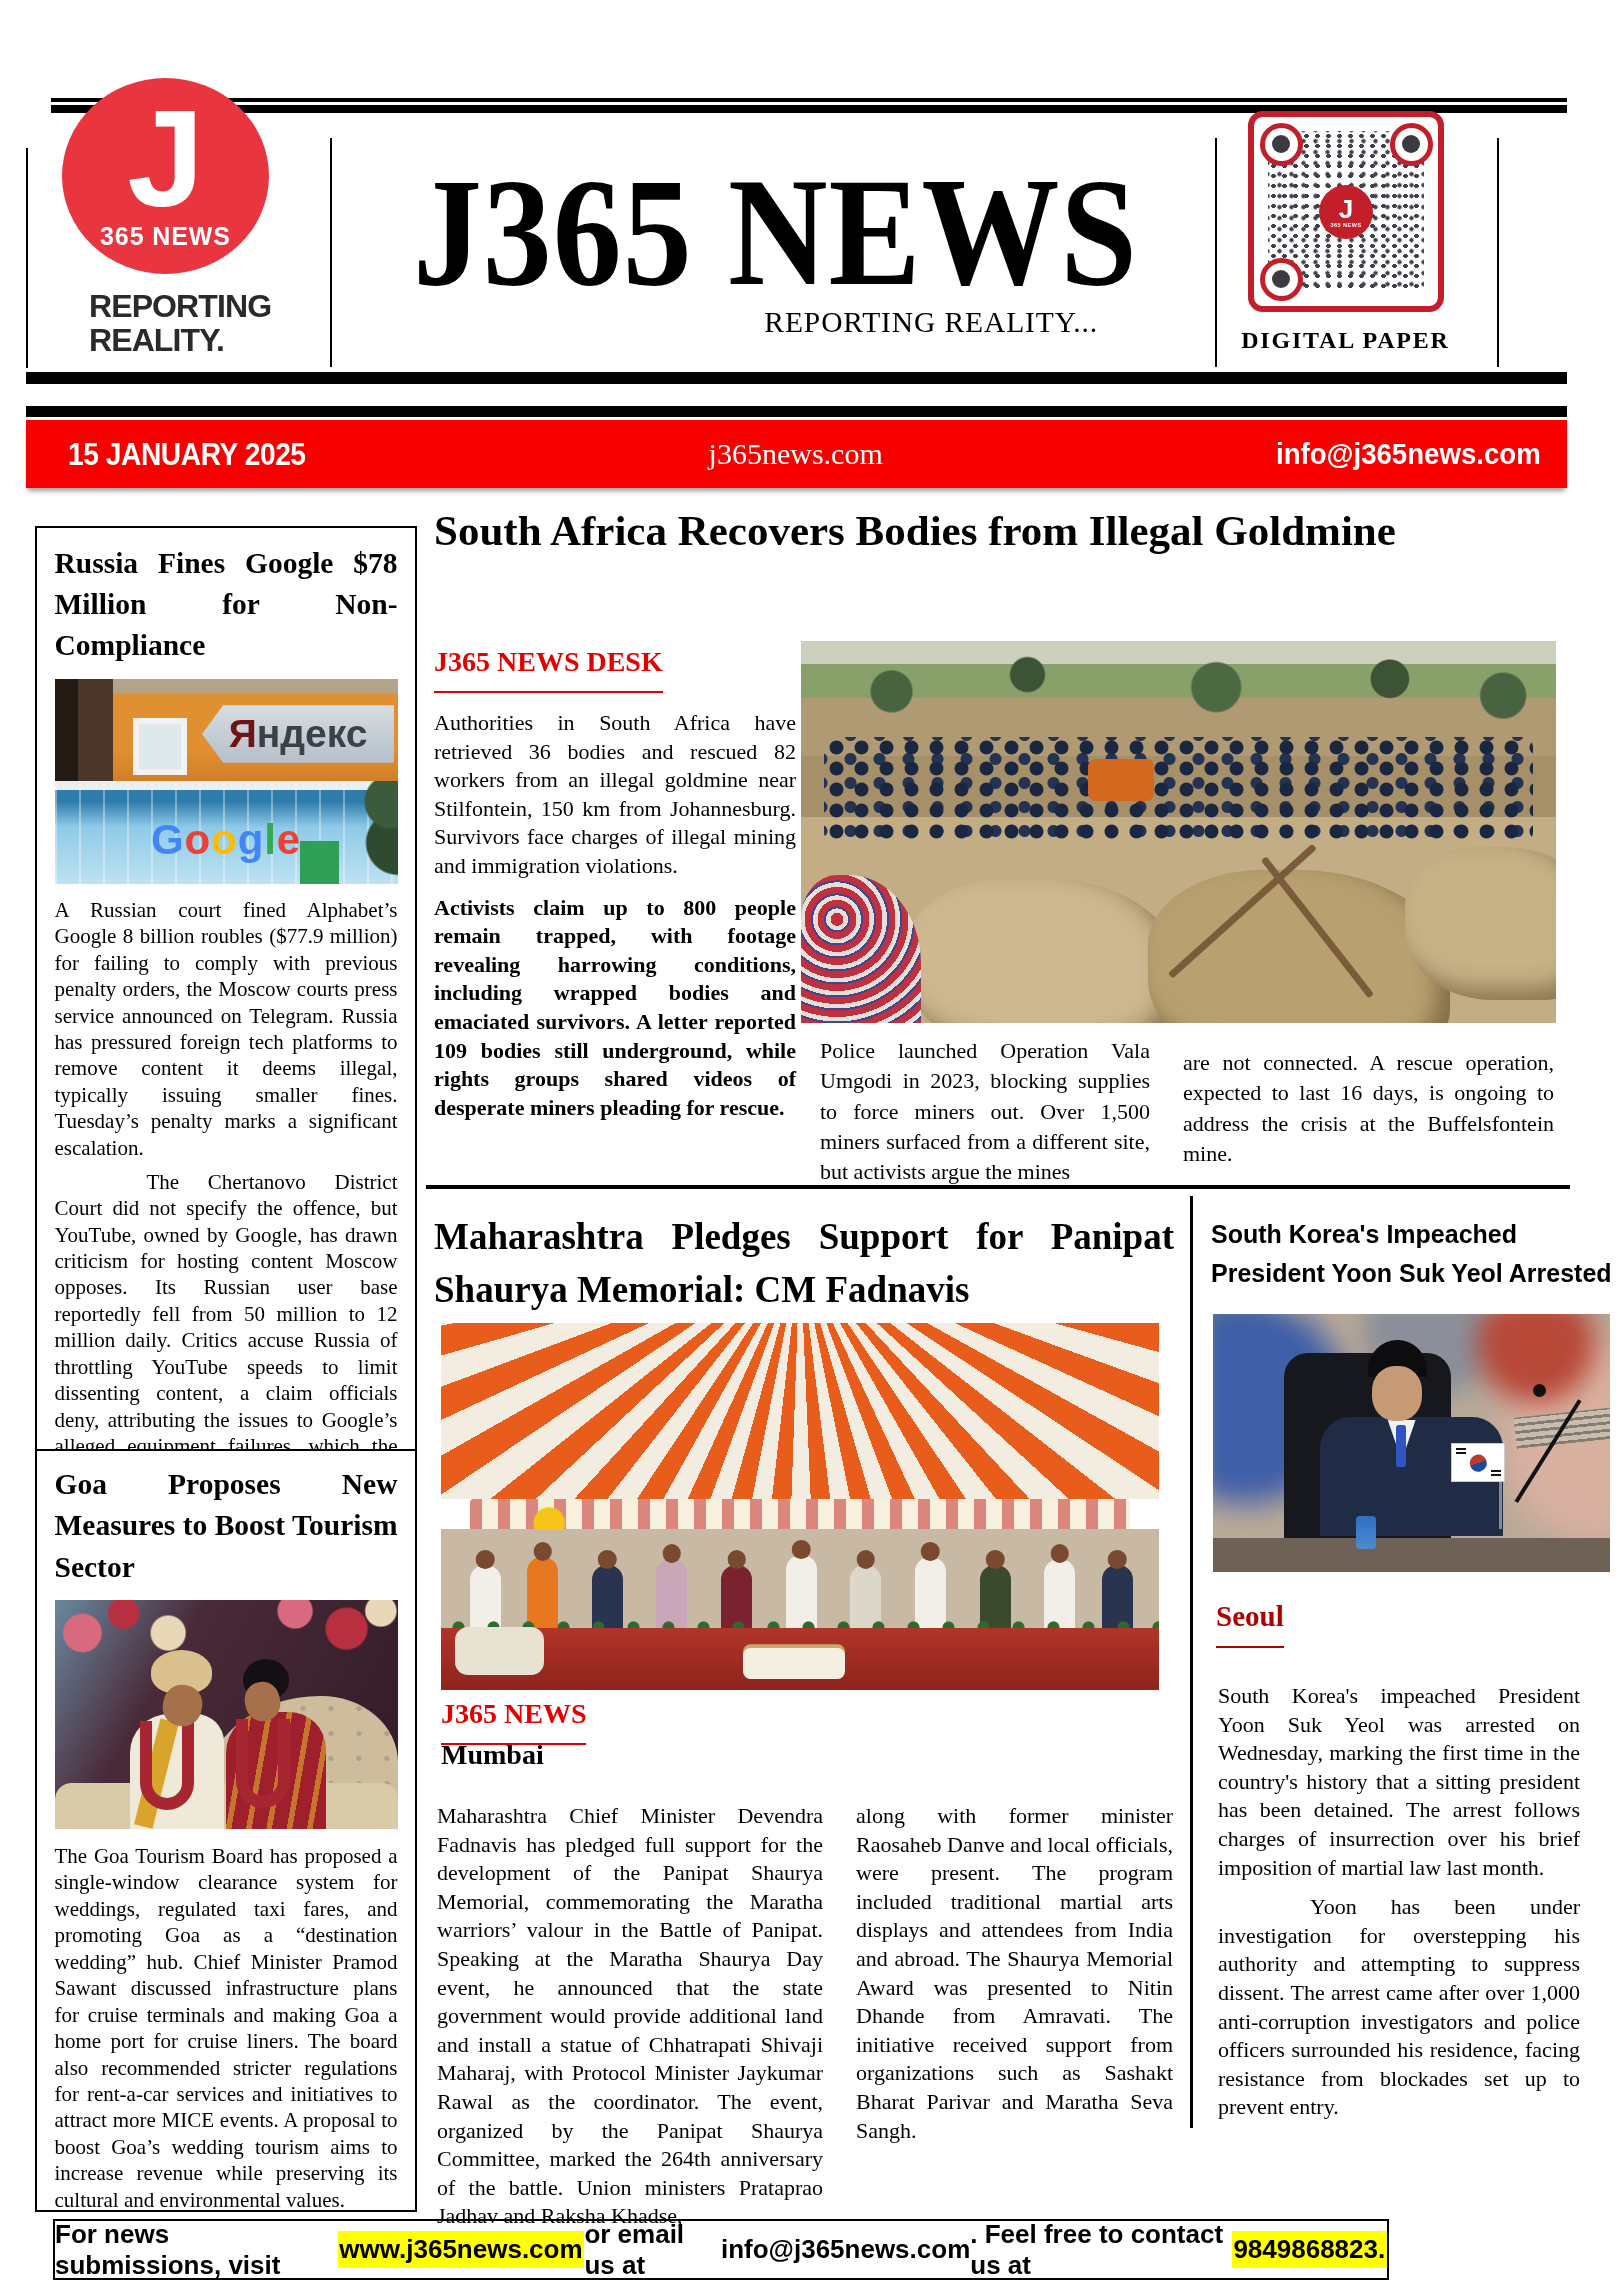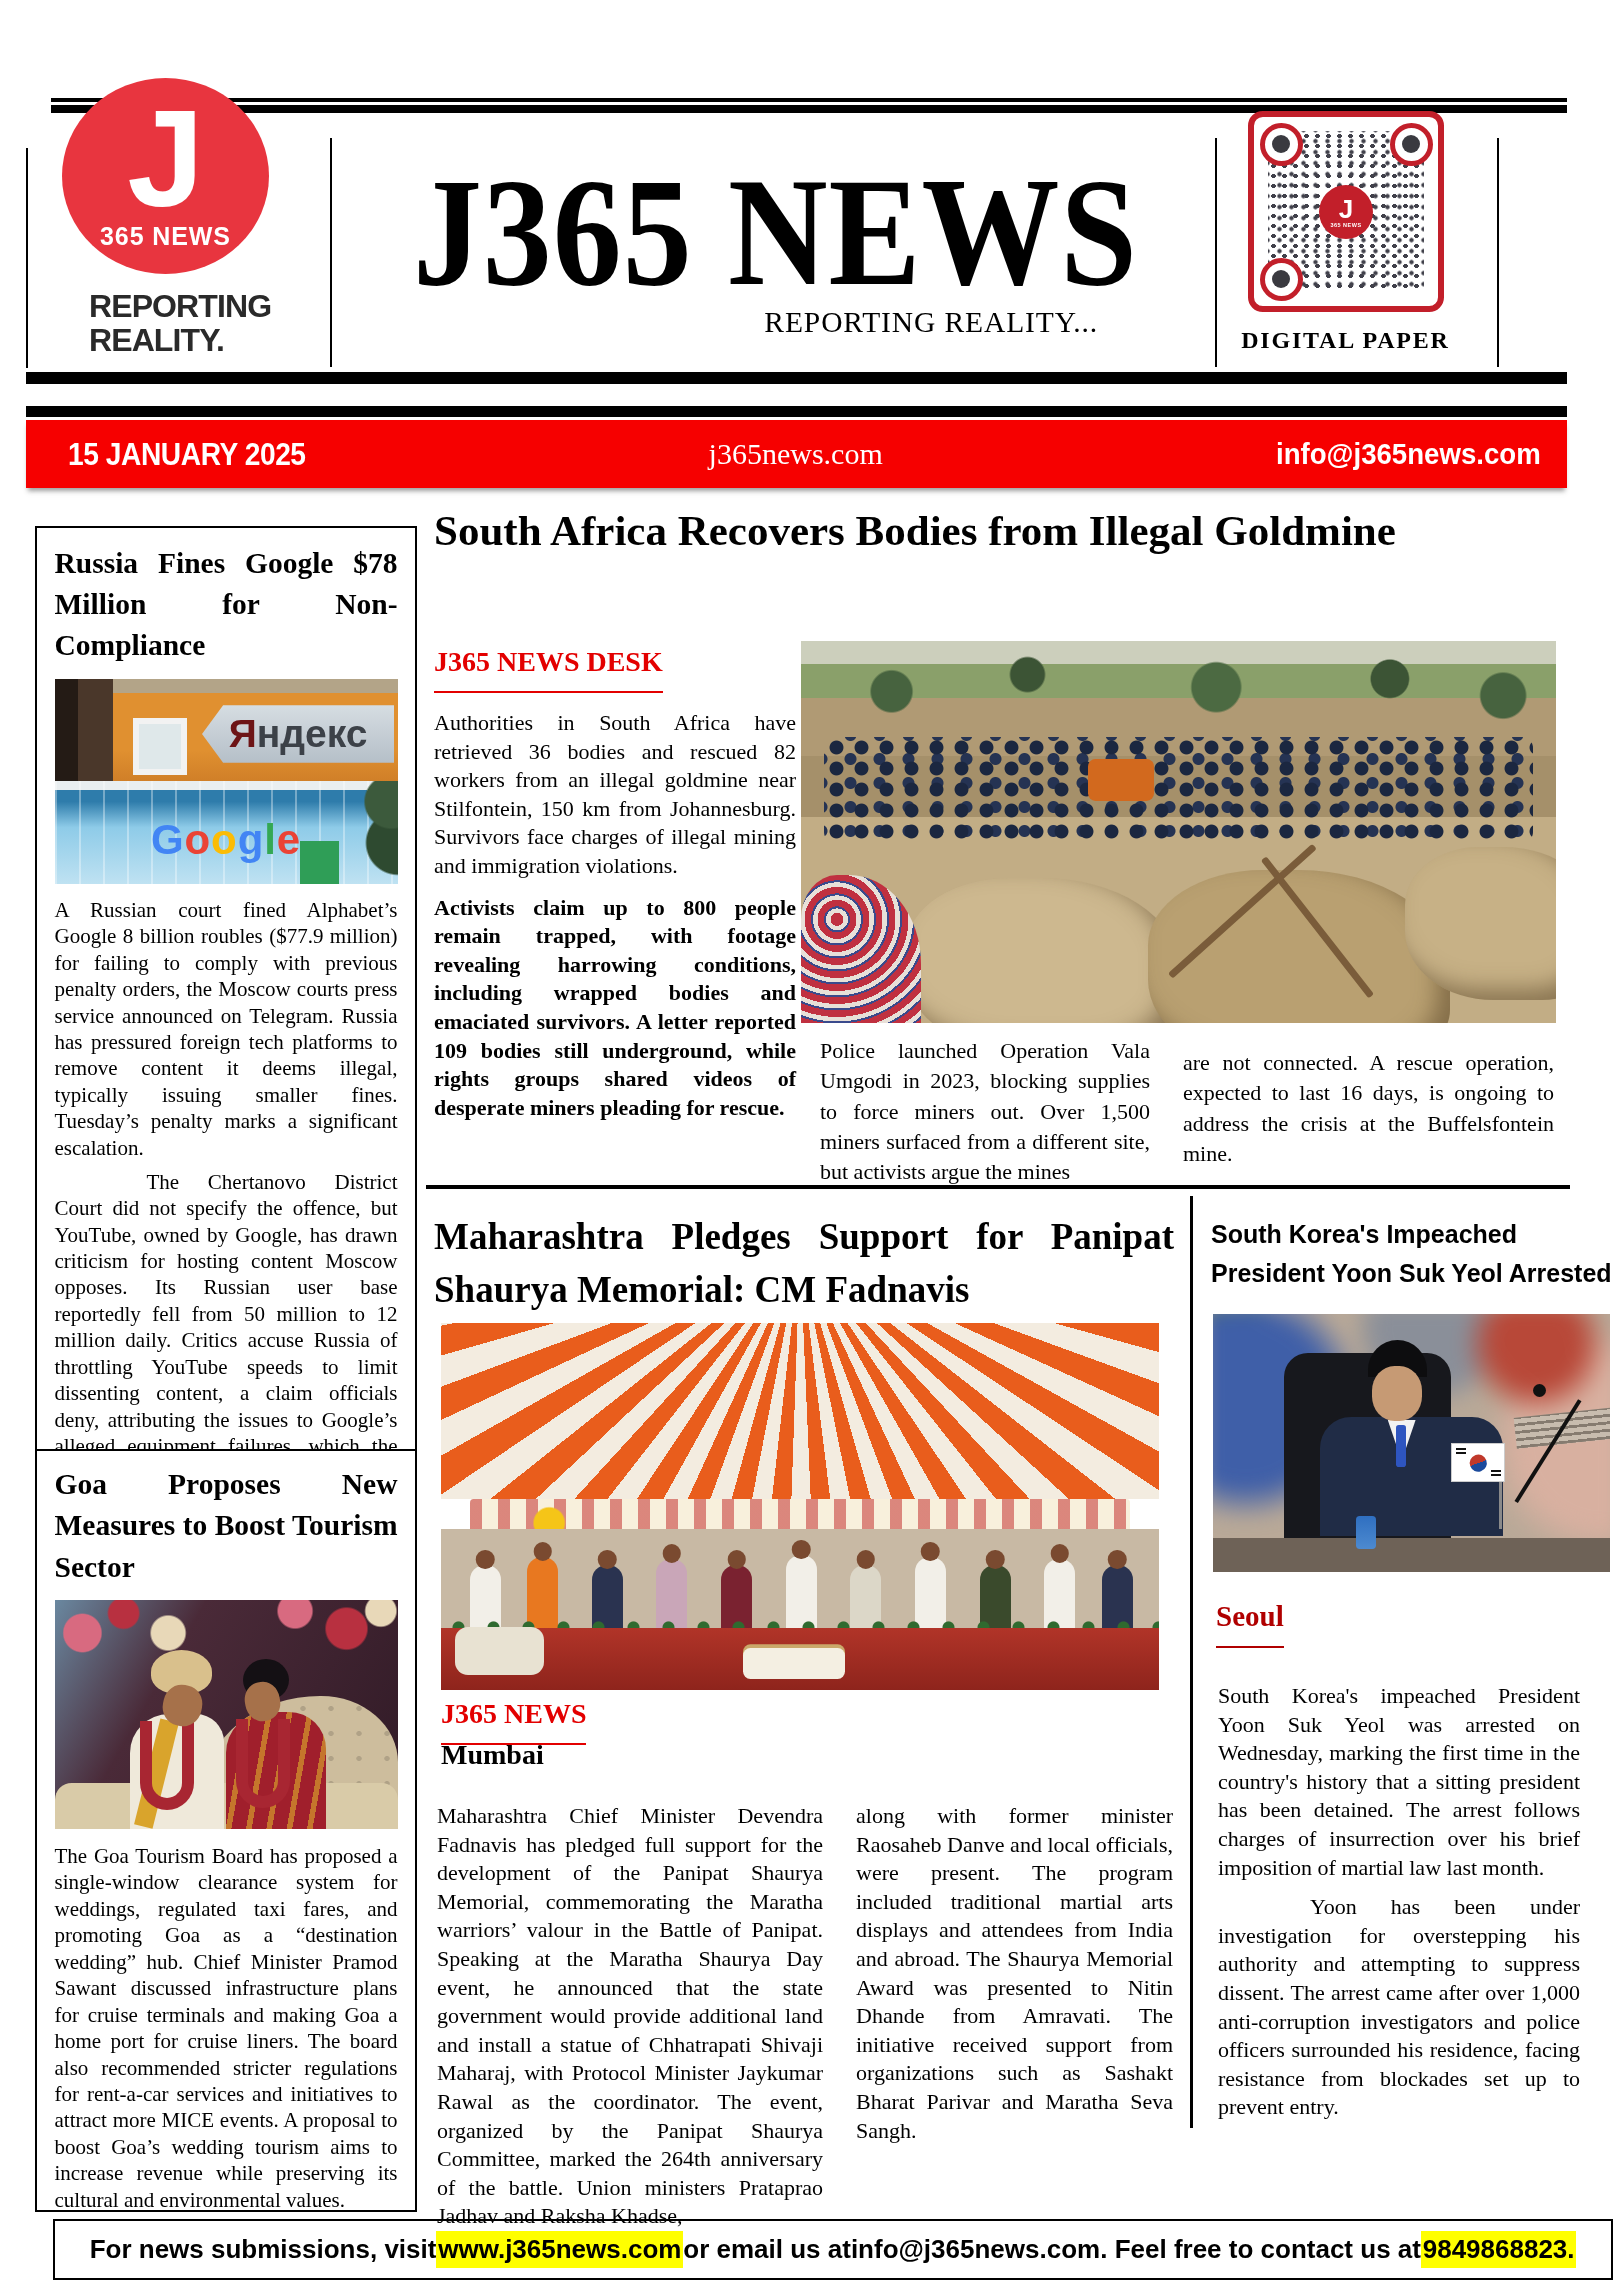--- a/index.html
+++ b/index.html
@@ -142,21 +142,21 @@
   .go-turban{position:absolute;left:28%;top:22%;width:61px;height:44px;background:#d9c08c;border-radius:50% 50% 42% 42%;}
   .go-gface{position:absolute;left:31.5%;top:37%;width:39px;height:41px;border-radius:46%;background:#a6714a;transform:rotate(12deg);}
   .go-gbody{position:absolute;left:22%;top:50%;width:94px;height:115px;background:#efe9da;border-radius:39px 28px 0 0;}
   .go-bhair{position:absolute;left:55%;top:26%;width:46px;height:42px;border-radius:50%;background:#141014;}
   .go-bface{position:absolute;left:55.6%;top:36%;width:35px;height:39px;border-radius:46%;background:#a6714a;transform:rotate(-10deg);}
   .go-bbody{position:absolute;left:50%;top:49%;width:100px;height:118px;background:#a01f2c;border-radius:41px 37px 0 0;
       background-image:repeating-linear-gradient(100deg,rgba(217,164,44,.65) 0 5.5px,transparent 5.5px 20px);}
   .go-garl{position:absolute;width:54px;height:89px;border:12px solid #a82632;border-top:none;border-radius:0 0 52px 52px;box-sizing:border-box;}
   .go-stole{position:absolute;left:27%;top:52%;width:18.5px;height:109px;background:#d9a42c;transform:rotate(14deg);}
   
-  .footer-box{position:absolute;left:53px;top:2219px;width:1560px;height:61px;border:2.8px solid #000;box-sizing:border-box;
+  .footer-box{position:absolute;left:53px;top:2219px;width:1336px;height:61px;border:2.8px solid #000;box-sizing:border-box;
       display:flex;align-items:center;justify-content:center;font-family:"Liberation Sans",sans-serif;font-weight:bold;font-size:26px;}
   .hl{background:#ffff00;padding:2.8px 1.8px;}
 </style>
 </head>
 <body>
 
 <div class="page">
 
   <div class="rule" style="left:51px;top:98px;width:1516px;height:3.7px;"></div>
   <div class="rule" style="left:51px;top:105px;width:1516px;height:8.3px;"></div>

